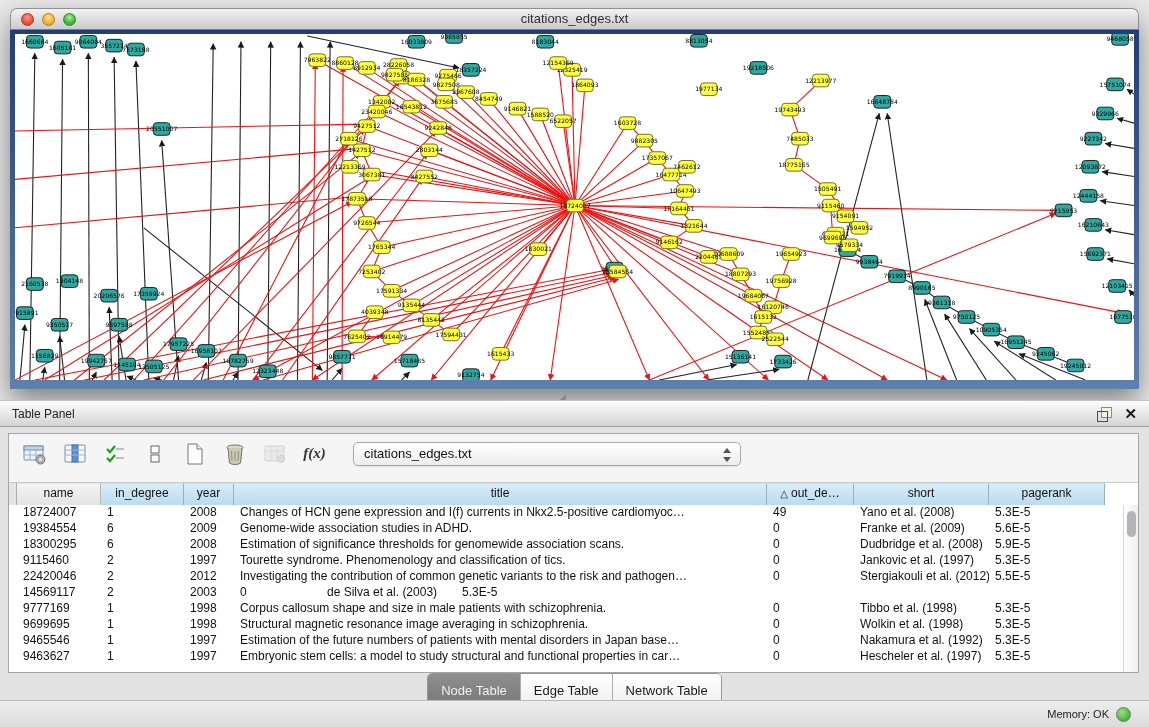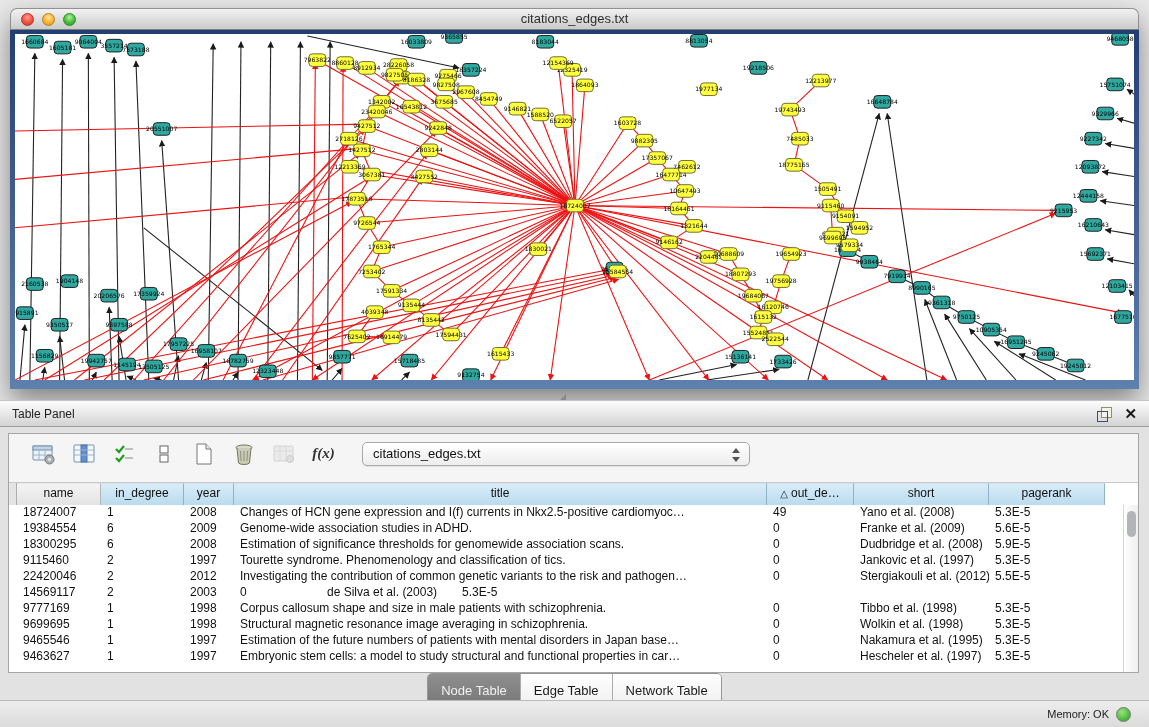--- a/index.html
+++ b/index.html
@@ -30,21 +30,21 @@
              border-top:1px solid #C4C4C4;border-bottom:1px solid #9E9E9E;box-sizing:border-box;text-decoration:underline;}
   .tp-title{position:absolute;left:12px;top:6px;font-size:12px;color:#222;}
   .tp-actions{position:absolute;right:12px;top:5px;display:flex;gap:12px;align-items:center;}
   .float-ic{position:relative;width:15px;height:15px;}
   .float-ic .sq1{position:absolute;left:4px;top:1px;width:9px;height:9px;border:1px solid #8F8F62;background:#F4F4E8;}
   .float-ic .sq2{position:absolute;left:0;top:5px;width:9px;height:9px;border:1px solid #3C4C77;background:transparent;}
   .close-ic{font-size:15px;font-weight:bold;color:#1A1A1A;line-height:15px;}
 
   .content-box{position:absolute;left:8px;top:33px;width:1131px;height:240px;box-sizing:border-box;
                background:#F5F5F5;border:1px solid #A5A5A5;}
-  .tp-toolbar{height:39px;display:flex;align-items:center;padding-left:12px;gap:13px;margin-left:9px;}
+  .tp-toolbar{height:39px;display:flex;align-items:center;padding-left:12px;gap:13px;}
   .tbtn{width:27px;height:27px;display:flex;align-items:center;justify-content:center;}
   .fx{font-family:"Liberation Serif",serif;font-style:italic;font-weight:bold;font-size:15px;color:#333;}
   .combo{position:relative;margin-left:12px;width:388px;height:24px;box-sizing:border-box;
          border:1px solid #A9A9A9;border-radius:5px;background:linear-gradient(#FFFFFF,#EDEDED);
          font-size:13px;line-height:22px;padding-left:10px;color:#111;
          box-shadow:inset 0 1px 0 #fff,0 1px 1px rgba(0,0,0,.08);}
   .stepper{position:absolute;right:9px;top:5px;width:8px;height:14px;}
   .stepper .up{position:absolute;top:0;left:0;width:0;height:0;
                border-left:4px solid transparent;border-right:4px solid transparent;border-bottom:5px solid #555;}
   .stepper .dn{position:absolute;bottom:0;left:0;width:0;height:0;
@@ -967,21 +967,21 @@
             <div class="td c4">0</div>
             <div class="td c5">Wolkin et al. (1998)</div>
             <div class="td c6">5.3E-5</div>
           </div>
           <div class="tr">
             <div class="td c0">9465546</div>
             <div class="td c1">1</div>
             <div class="td c2">1997</div>
             <div class="td c3">Estimation of the future numbers of patients with mental disorders in Japan base…</div>
             <div class="td c4">0</div>
-            <div class="td c5">Nakamura et al. (1995)</div>
+            <div class="td c5">Nakamura et al. (1992)</div>
             <div class="td c6">5.3E-5</div>
           </div>
           <div class="tr">
             <div class="td c0">9463627</div>
             <div class="td c1">1</div>
             <div class="td c2">1997</div>
             <div class="td c3">Embryonic stem cells: a model to study structural and functional properties in car…</div>
             <div class="td c4">0</div>
             <div class="td c5">Hescheler et al. (1997)</div>
             <div class="td c6">5.3E-5</div>

